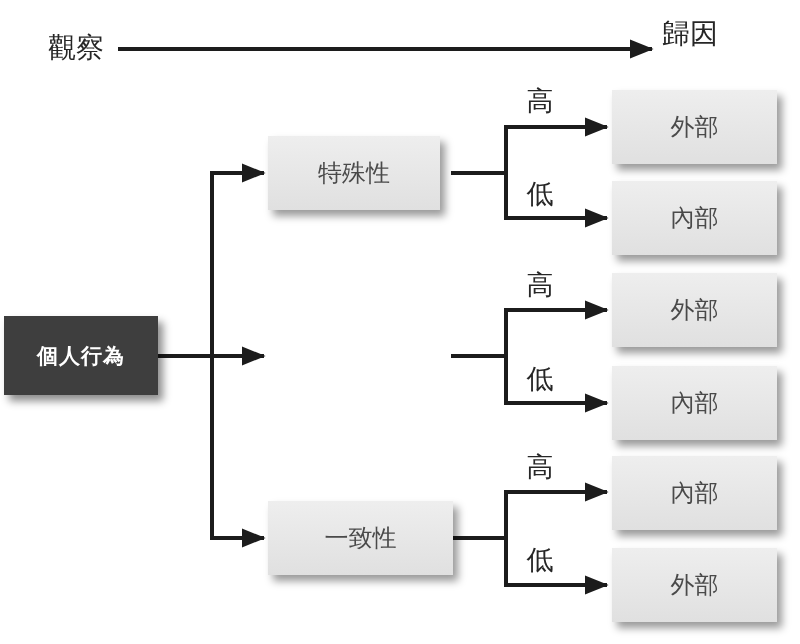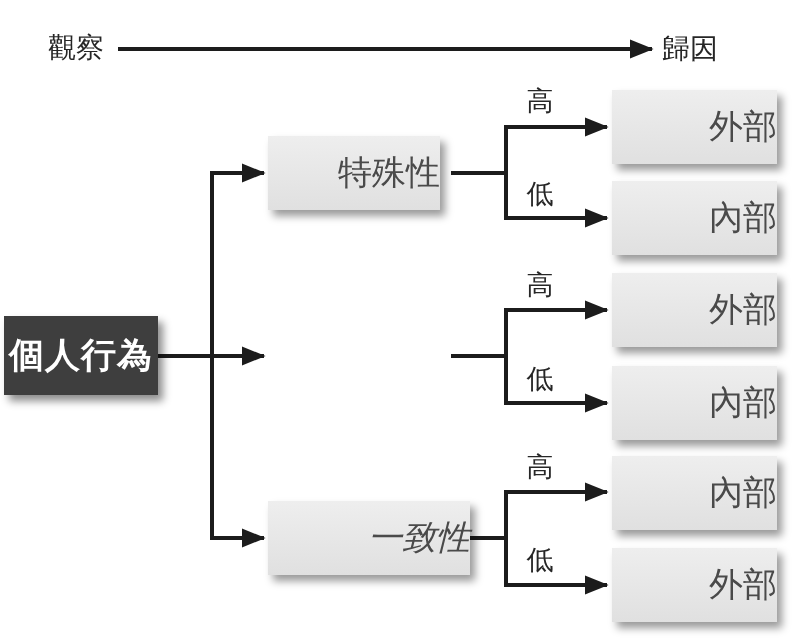--- a/index.html
+++ b/index.html
@@ -41,28 +41,27 @@
   .box {
     position: absolute;
     display: flex;
     align-items: center;
     justify-content: center;
     z-index: 2;
   }
   .box.light {
     background: linear-gradient(180deg, var(--light-box-bg-top), var(--light-box-bg-bottom));
     color: var(--light-box-text);
-    font-size: 34px;
+    font-size: 24px;
     box-shadow: 5px 6px 8px rgba(0,0,0,0.40);
-    justify-content: flex-end;
   }
   .box.dark {
     background: var(--dark-box-bg);
     color: var(--dark-box-text);
-    font-size: 35px;
+    font-size: 21px;
     font-weight: bold;
     letter-spacing: 1px;
     box-shadow: 5px 6px 8px rgba(0,0,0,0.45);
   }
   .hdr {
     position: absolute;
     font-size: 28px;
     color: var(--label-text);
     z-index: 2;
     line-height: 1;
@@ -104,30 +103,30 @@
     <path class="wire" d="M453 356 H506"></path>
     <path class="wire" d="M506 403 L506 310 L605 310" marker-end="url(#ah)"></path>
     <path class="wire" d="M506 403 L605 403" marker-end="url(#ah)"></path>
 
     <path class="wire" d="M453 538 H506"></path>
     <path class="wire" d="M506 585 L506 492 L605 492" marker-end="url(#ah)"></path>
     <path class="wire" d="M506 585 L605 585" marker-end="url(#ah)"></path>
   </svg>
 
   <div class="hdr" style="left:48px; top:34px;">觀察</div>
-  <div class="hdr" style="left:662px; top:35px;">歸因</div>
+  <div class="hdr" style="left:662px; top:20px;">歸因</div>
 
   <div class="box dark" style="left:4px; top:316px; width:154px; height:79px;">
     <span>個人行為</span>
   </div>
 
   <div class="box light" style="left:268px; top:136px; width:172px; height:74px;">
     <span>特殊性</span>
   </div>
-  <div class="box light" style="left:268px; top:501px; width:202px; height:74px;font-style:italic;">
+  <div class="box light" style="left:268px; top:501px; width:185px; height:74px;">
     <span>一致性</span>
   </div>
 
   <div class="lvl" style="left:508px; top:88px;">高</div>
   <div class="lvl" style="left:508px; top:181px;">低</div>
   <div class="lvl" style="left:508px; top:272px;">高</div>
   <div class="lvl" style="left:508px; top:366px;">低</div>
   <div class="lvl" style="left:508px; top:454px;">高</div>
   <div class="lvl" style="left:508px; top:547px;">低</div>
 

